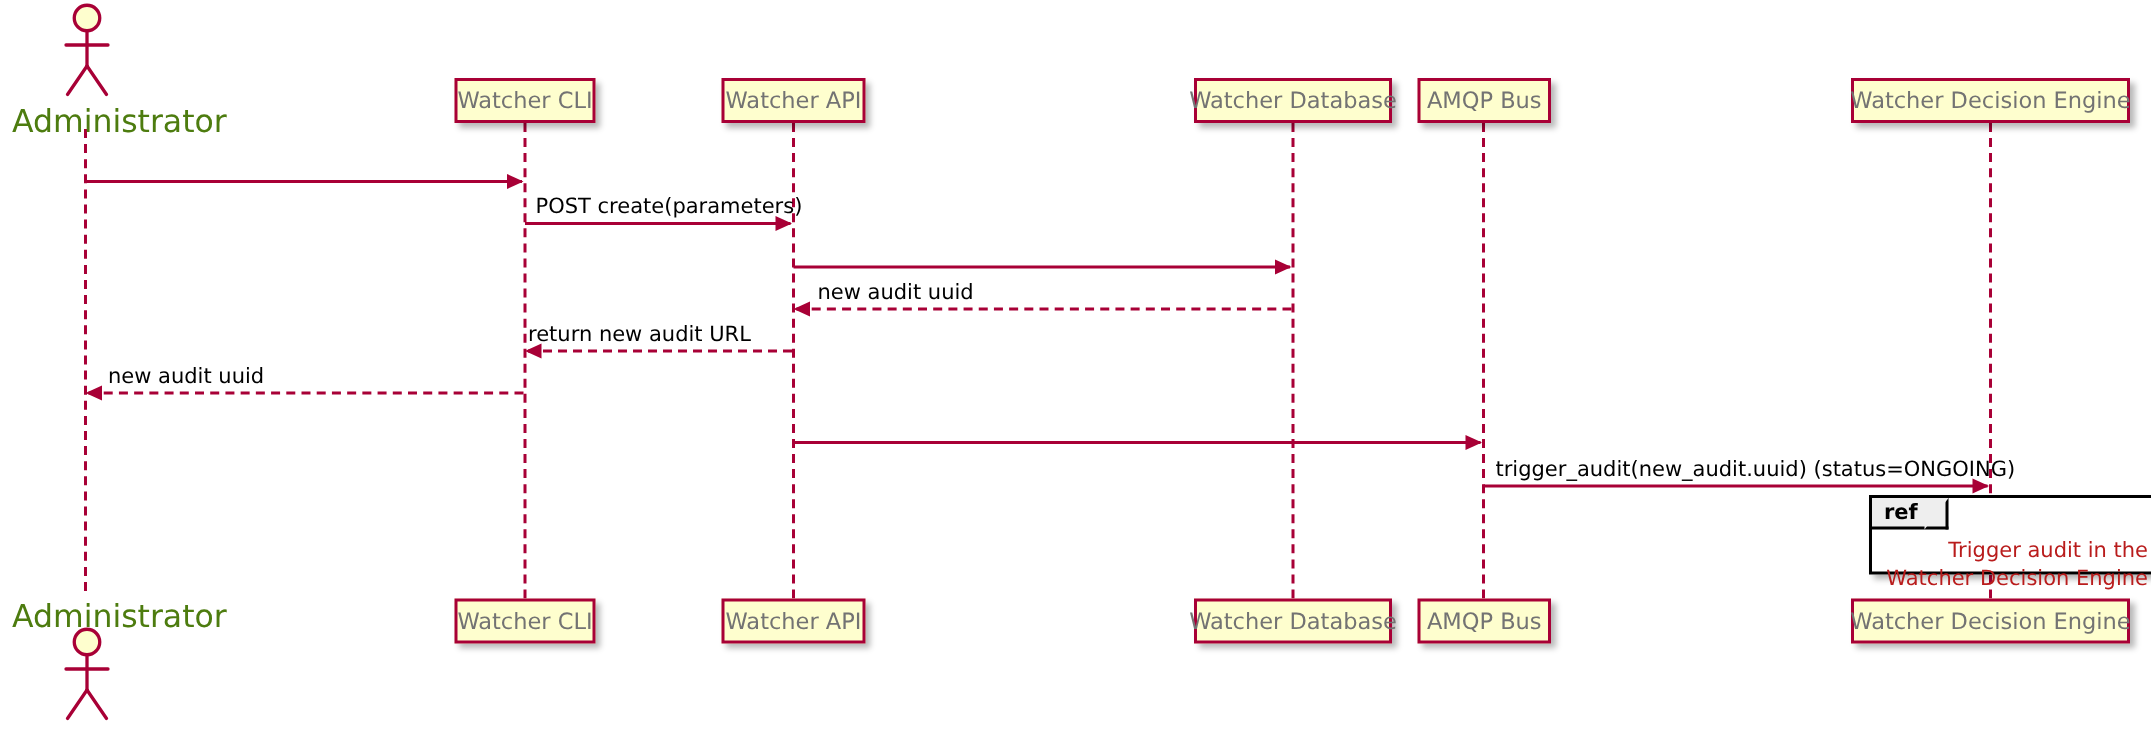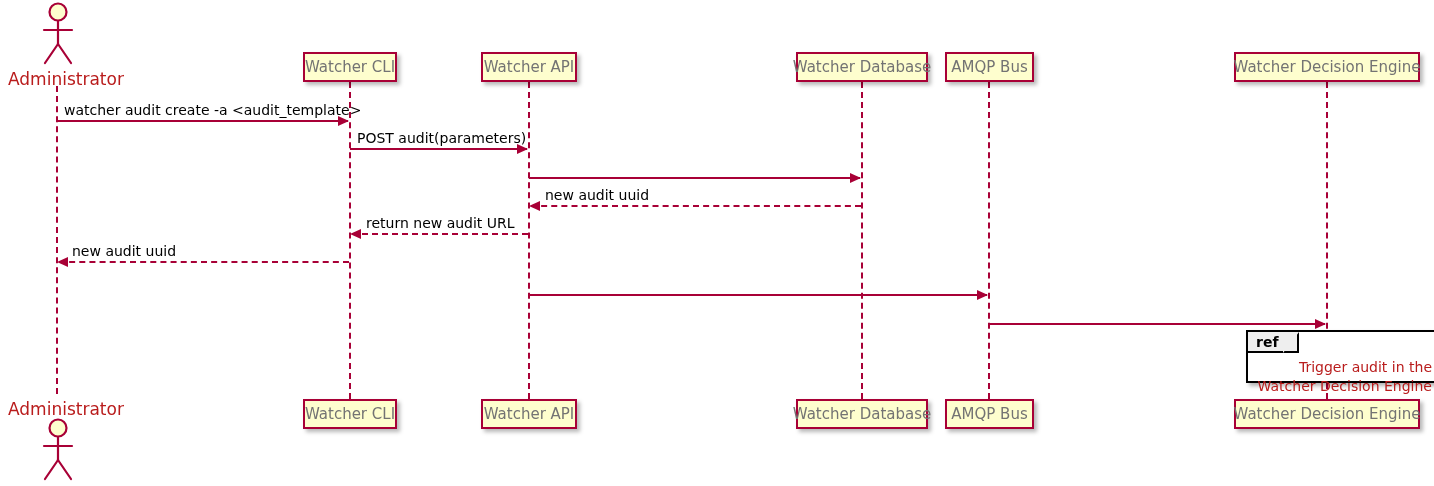--- a/index.html
+++ b/index.html
@@ -39,22 +39,22 @@
     box-shadow: 3px 3px 4px rgba(0,0,0,0.28);
     height: 30px;
     padding: 0 9px;
   }
   
   .actor-figure {
     position: absolute;
   }
   .actor-label {
     position: absolute;
-    font-size: 17px;
-    color: #b91c1c;
+    font-size: 21px;
+    color: #4d7c0f;
     white-space: nowrap;
   }
   
   .msg-line {
     position: absolute;
     height: 0;
     border-top: 2px solid #A80036;
   }
   .msg-line.dashed {
     border-top: 2px dashed #A80036;
@@ -163,46 +163,46 @@
   <div class="participant" style="left:796px; top:52px; width:132px;">Watcher Database</div>
   <div class="participant" style="left:945px; top:52px; width:89px;">AMQP Bus</div>
   <div class="participant" style="left:1234px; top:52px; width:186px;">Watcher Decision Engine</div>
 
   <div class="participant" style="left:303px; top:399px; width:94px;">Watcher CLI</div>
   <div class="participant" style="left:481px; top:399px; width:96px;">Watcher API</div>
   <div class="participant" style="left:796px; top:399px; width:132px;">Watcher Database</div>
   <div class="participant" style="left:945px; top:399px; width:89px;">AMQP Bus</div>
   <div class="participant" style="left:1234px; top:399px; width:186px;">Watcher Decision Engine</div>
 
-  <div class="msg-label" style="left:64px; top:103px;">watcher audit create -a &lt;audit_template&gt;</div>
   <div class="msg-line" style="left:57px; top:120px; width:291px;"></div>
   <div class="arrow-head right" style="left:338px; top:116px;"></div>
 
-  <div class="msg-label" style="left:357px; top:131px;">POST audit(parameters)</div>
+  <div class="msg-label" style="left:357px; top:131px;">POST create(parameters)</div>
   <div class="msg-line" style="left:350px; top:148px; width:177px;"></div>
   <div class="arrow-head right" style="left:517px; top:144px;"></div>
 
   <div class="msg-line" style="left:529px; top:177px; width:331px;"></div>
   <div class="arrow-head right" style="left:850px; top:173px;"></div>
 
   <div class="msg-label" style="left:545px; top:188px;">new audit uuid</div>
   <div class="msg-line dashed" style="left:531px; top:205px; width:330px;"></div>
   <div class="arrow-head left" style="left:529px; top:201px;"></div>
 
-  <div class="msg-label" style="left:366px; top:216px;text-align:right;">return new audit URL</div>
+  <div class="msg-label" style="left:352px; top:216px;text-align:right;">return new audit URL</div>
   <div class="msg-line dashed" style="left:352px; top:233px; width:176px;"></div>
   <div class="arrow-head left" style="left:350px; top:229px;"></div>
 
   <div class="msg-label" style="left:72px; top:244px;">new audit uuid</div>
   <div class="msg-line dashed" style="left:59px; top:261px; width:290px;"></div>
   <div class="arrow-head left" style="left:57px; top:257px;"></div>
 
   <div class="msg-line" style="left:529px; top:294px; width:458px;"></div>
   <div class="arrow-head right" style="left:977px; top:290px;"></div>
 
+  <div class="msg-label" style="left:997px; top:306px;">trigger_audit(new_audit.uuid) (status=ONGOING)</div>
   <div class="msg-line" style="left:989px; top:323px; width:336px;"></div>
   <div class="arrow-head right" style="left:1315px; top:319px;"></div>
 
   <div class="ref-box" style="left:1230px; top:330px; width:194px; height:53px;margin-left:16px;">
     <div class="ref-tab">
       <span>ref</span>
       <span class="ref-tab-notch"></span>
     </div>
     <div class="ref-body">
       <div>Trigger audit in the</div>

